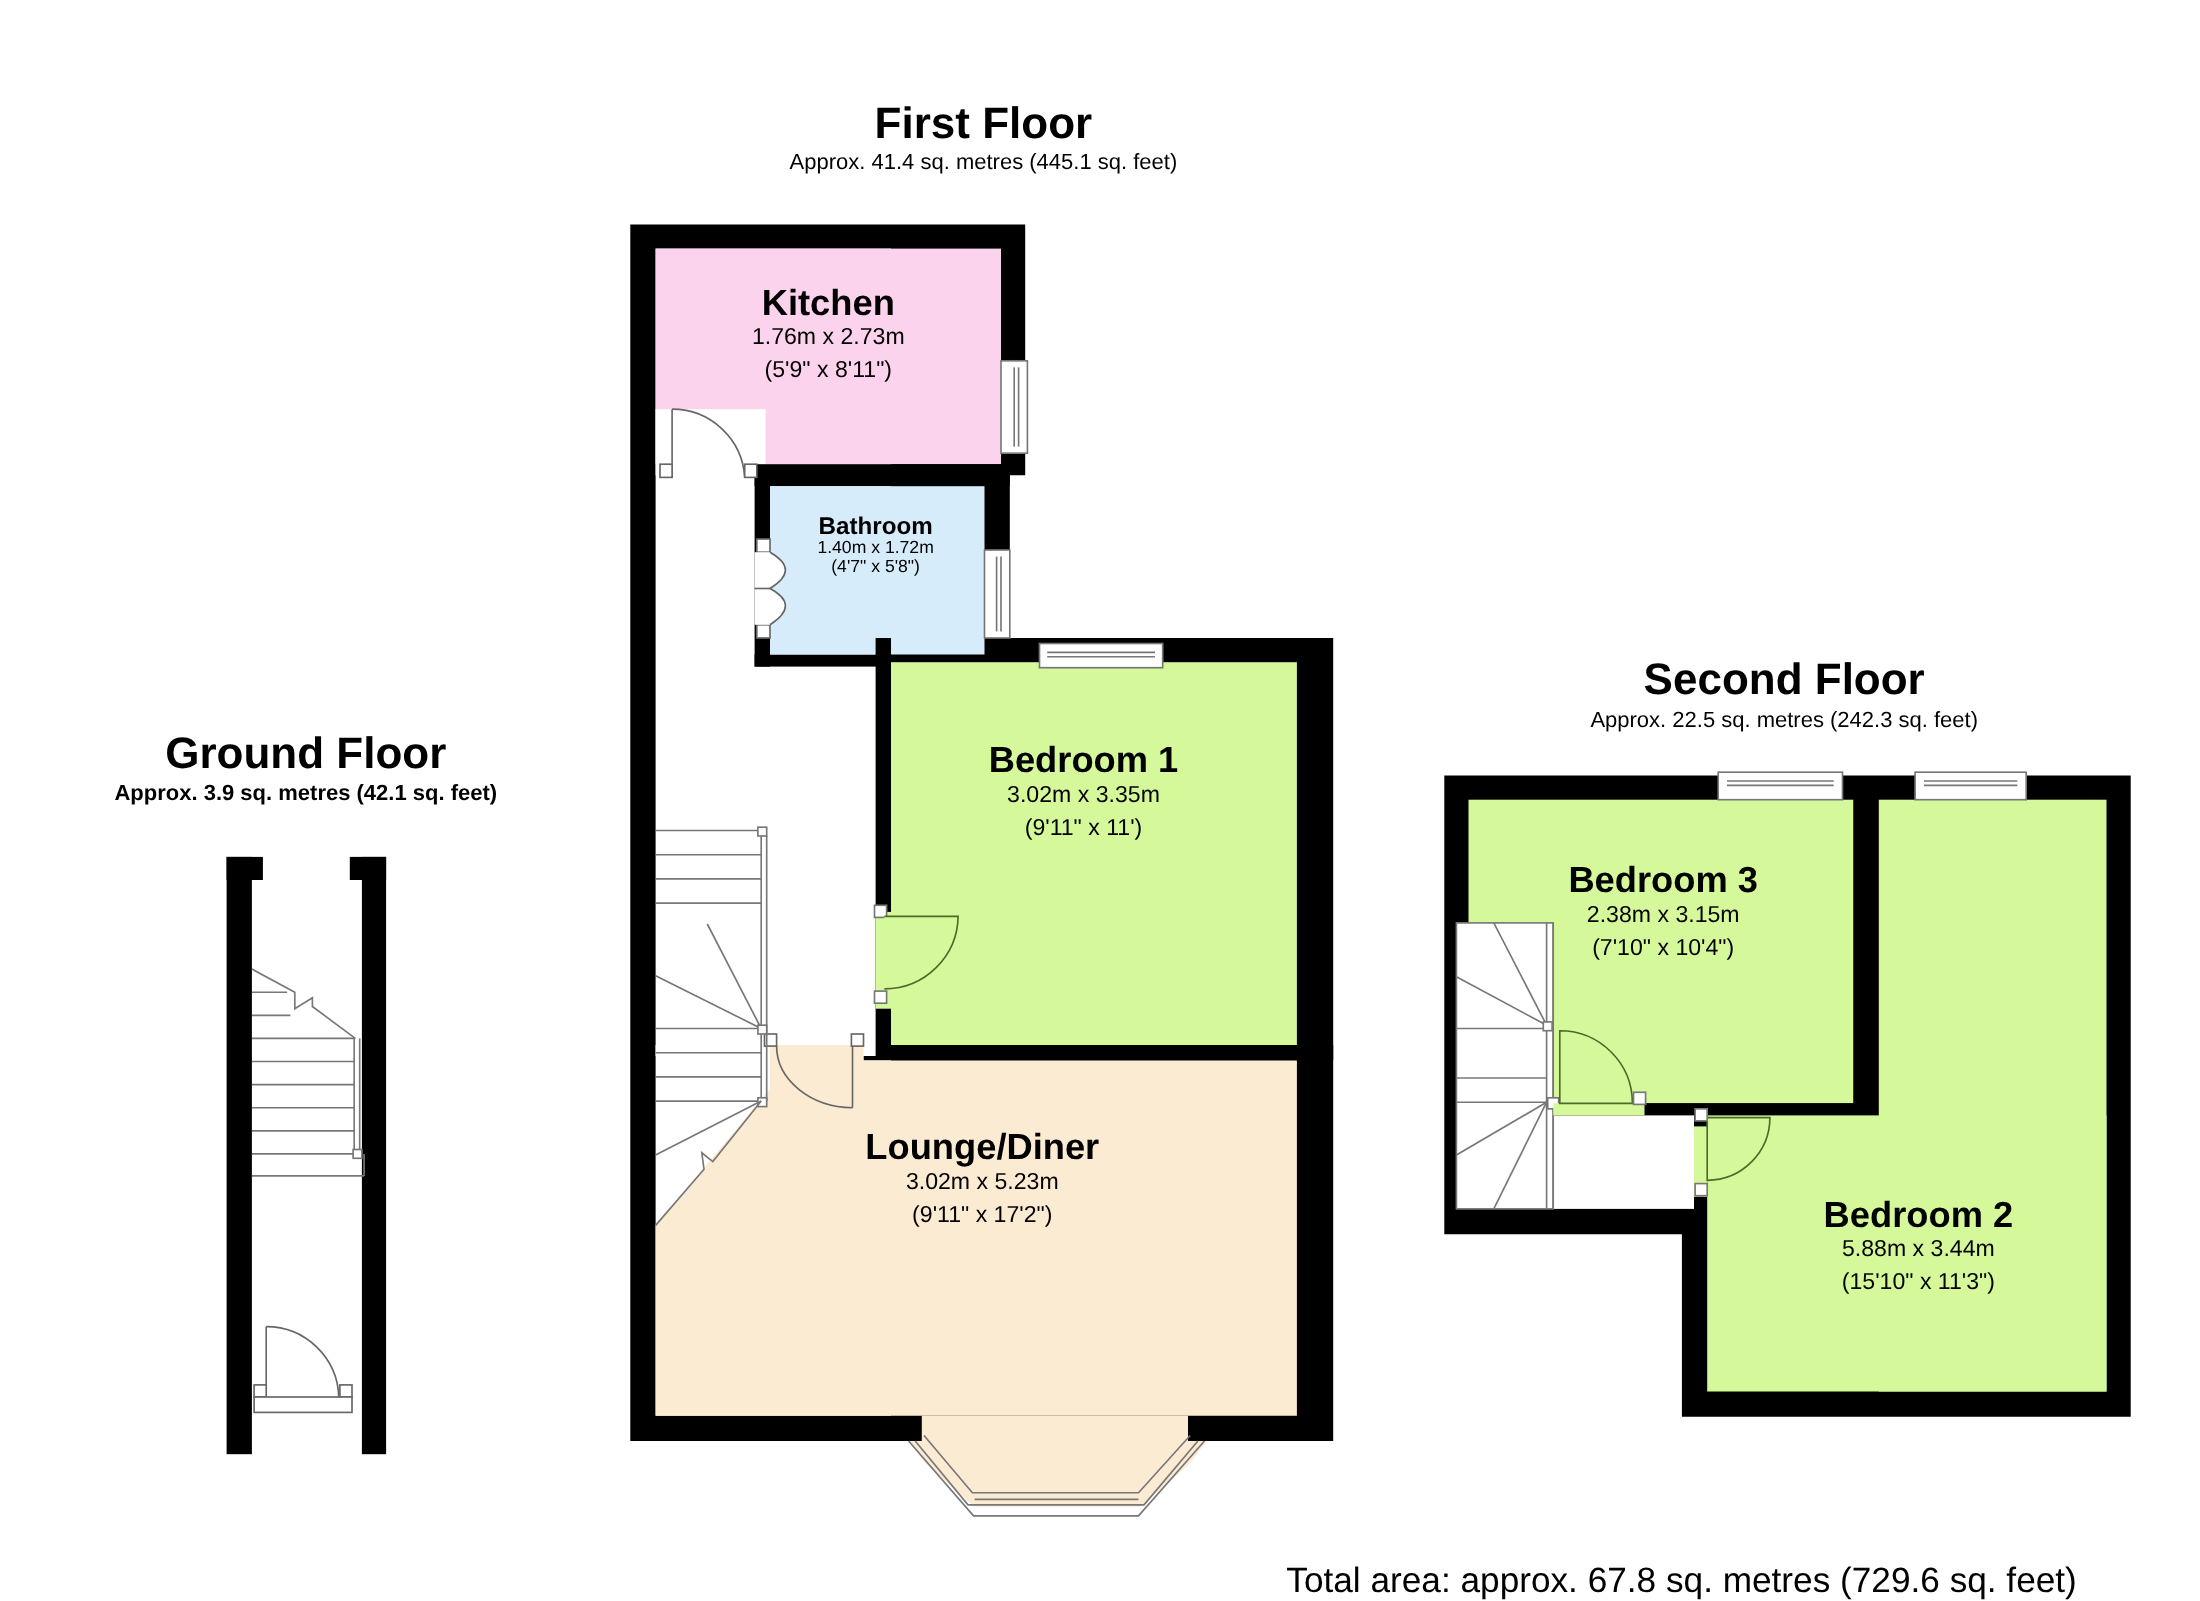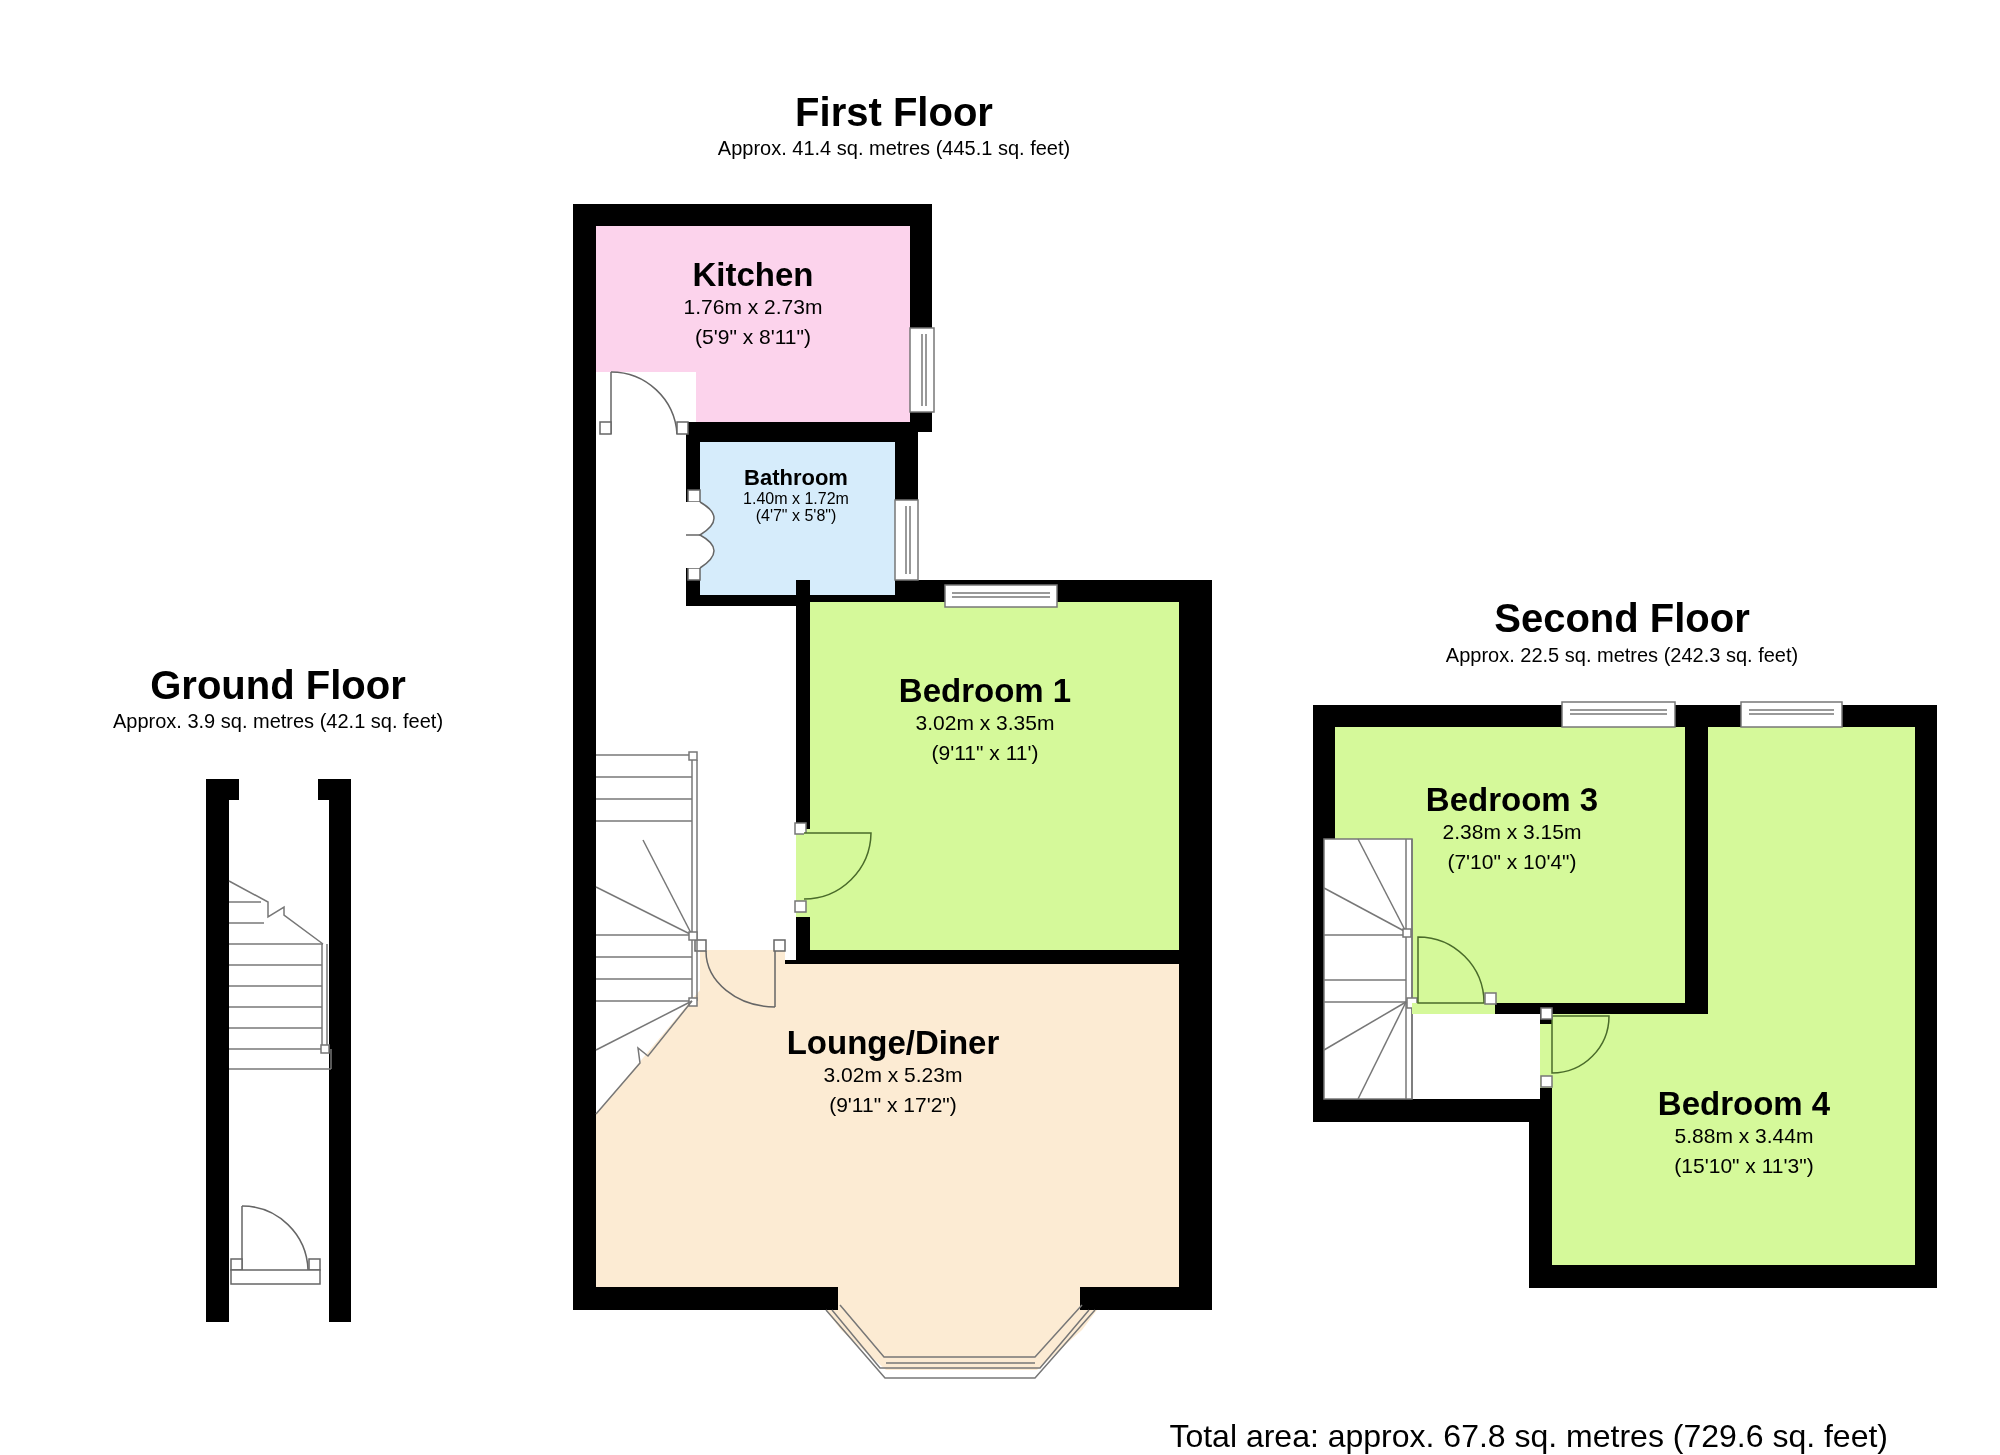--- a/index.html
+++ b/index.html
@@ -206,21 +206,21 @@
     <g stroke="#4a6b2a" stroke-width="1.5">
       <rect x="1540" y="1024" width="12" height="64" fill="#d5f99a" stroke="none"></rect>
       <path d="M1552,1016 L1609,1016 A57,57 0 0 1 1552,1073 Z" fill="#d5f99a"></path>
       <rect x="1541" y="1008" width="11" height="11" fill="#fff" stroke="#777"></rect>
       <rect x="1541" y="1076" width="11" height="11" fill="#fff" stroke="#777"></rect>
     </g>
   </g>
 </svg>
 
 <div class="floor-title" style="left:78px; width:400px; top:663px;">Ground Floor</div>
-<div class="floor-area" style="left:58px; width:440px; top:708px;">Approx. 3.9 sq. metres (42.1 sq. feet)</div>
+<div class="floor-area" style="left:58px; width:440px; top:708px;font-weight:bold;">Approx. 3.9 sq. metres (42.1 sq. feet)</div>
 
 <div class="floor-title" style="left:694px; width:400px; top:90px;">First Floor</div>
 <div class="floor-area" style="left:644px; width:500px; top:135px;">Approx. 41.4 sq. metres (445.1 sq. feet)</div>
 
 <div class="floor-title" style="left:1422px; width:400px; top:596px;">Second Floor</div>
 <div class="floor-area" style="left:1372px; width:500px; top:642px;">Approx. 22.5 sq. metres (242.3 sq. feet)</div>
 
 <div class="room-label" style="left:603px; width:300px; top:258px;">
   <span class="room-name">Kitchen</span>
   <span class="room-dim">1.76m x 2.73m</span>
@@ -245,18 +245,18 @@
   <span class="room-dim">(9'11" x 17'2")</span>
 </div>
 
 <div class="room-label" style="left:1362px; width:300px; top:783px;">
   <span class="room-name">Bedroom 3</span>
   <span class="room-dim">2.38m x 3.15m</span>
   <span class="room-dim">(7'10" x 10'4")</span>
 </div>
 
 <div class="room-label" style="left:1594px; width:300px; top:1087px;">
-  <span class="room-name">Bedroom 4</span>
+  <span class="room-name">Bedroom 2</span>
   <span class="room-dim">5.88m x 3.44m</span>
   <span class="room-dim">(15'10" x 11'3")</span>
 </div>
 
 <div class="total">Total area: approx. 67.8 sq. metres (729.6 sq. feet)</div>
 
 </body></html>

